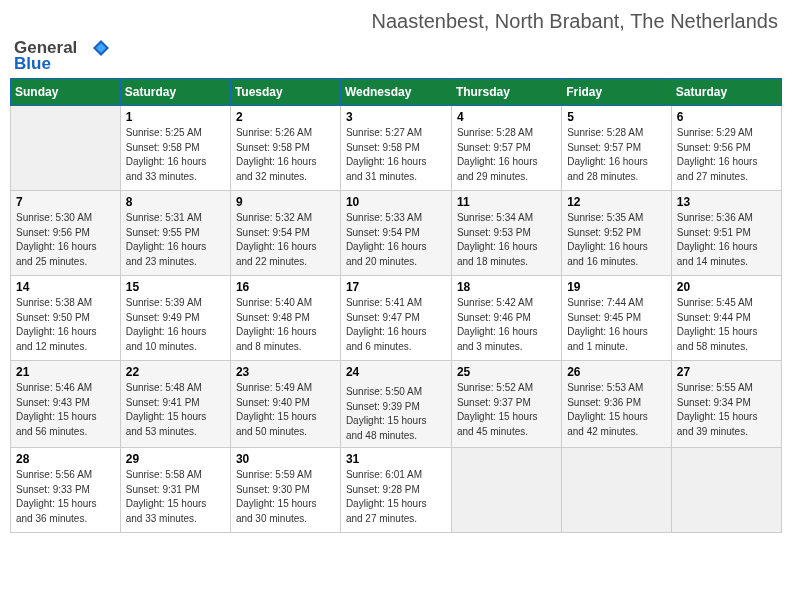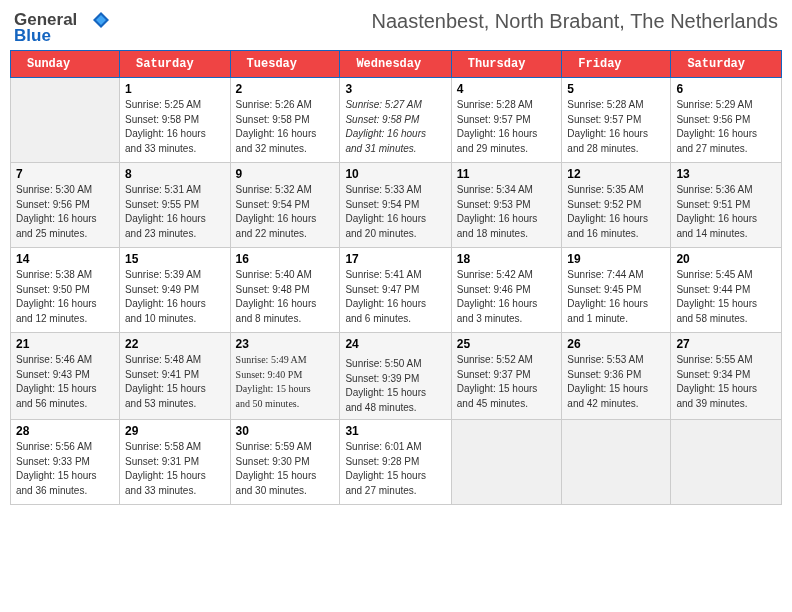--- a/index.html
+++ b/index.html
@@ -19,46 +19,46 @@
     }
     .logo {
       display: flex;
       flex-direction: column;
       align-items: flex-start;
     }
     .logo-row {
       display: flex;
       align-items: flex-start;
       gap: 14px;
+      margin-top: 28px;
     }
     .title-area {
       text-align: right;
     }
     .month-title {
       font-size: 32px;
       font-weight: bold;
       color: #333;
     }
     .location-title {
       font-size: 20px;
       color: #555;
     }
     table {
       width: 100%;
       border-collapse: collapse;
       font-size: 10.5px;
     }
     thead tr th {
-      background-color: #ef4444;
+      background-color: #15803d;
       color: #fff;
-      padding: 6px 16px;
+      padding: 6px 4px;
       text-align: left;
       font-size: 12px;
       border: 1px solid #1565c0;
-      font-family: Liberation Mono, monospace;
     }
     tbody tr td {
       border: 1px solid #ccc;
       vertical-align: top;
       padding: 4px 5px;
       min-height: 80px;
       width: 113px;
     }
     tbody tr {
       height: 85px;
@@ -129,21 +129,21 @@
         </td>
         <td>
           <div class="day-number">2</div>
           <div class="day-info" style="white-space: pre-line;">Sunrise: 5:26 AM
 Sunset: 9:58 PM
 Daylight: 16 hours
 and 32 minutes.</div>
         </td>
         <td>
           <div class="day-number">3</div>
-          <div class="day-info" style="white-space: pre-line; font-style: italic;">Sunrise: 5:27 AM
+          <div class="day-info" style="white-space: pre-line;">Sunrise: 5:27 AM
 Sunset: 9:58 PM
 Daylight: 16 hours
 and 31 minutes.</div>
         </td>
         <td>
           <div class="day-number">4</div>
           <div class="day-info" style="white-space: pre-line;">Sunrise: 5:28 AM
 Sunset: 9:57 PM
 Daylight: 16 hours
 and 29 minutes.</div>
@@ -275,21 +275,21 @@
         </td>
         <td>
           <div class="day-number">22</div>
           <div class="day-info" style="white-space: pre-line;">Sunrise: 5:48 AM
 Sunset: 9:41 PM
 Daylight: 15 hours
 and 53 minutes.</div>
         </td>
         <td>
           <div class="day-number">23</div>
-          <div class="day-info" style="white-space: pre-line; font-family: Liberation Serif, serif;">Sunrise: 5:49 AM
+          <div class="day-info" style="white-space: pre-line;">Sunrise: 5:49 AM
 Sunset: 9:40 PM
 Daylight: 15 hours
 and 50 minutes.</div>
         </td>
         <td>
           <div class="day-number">24</div>
           <div class="day-info" style="white-space: pre-line; margin-top: 6px;">Sunrise: 5:50 AM
 Sunset: 9:39 PM
 Daylight: 15 hours
 and 48 minutes.</div>

